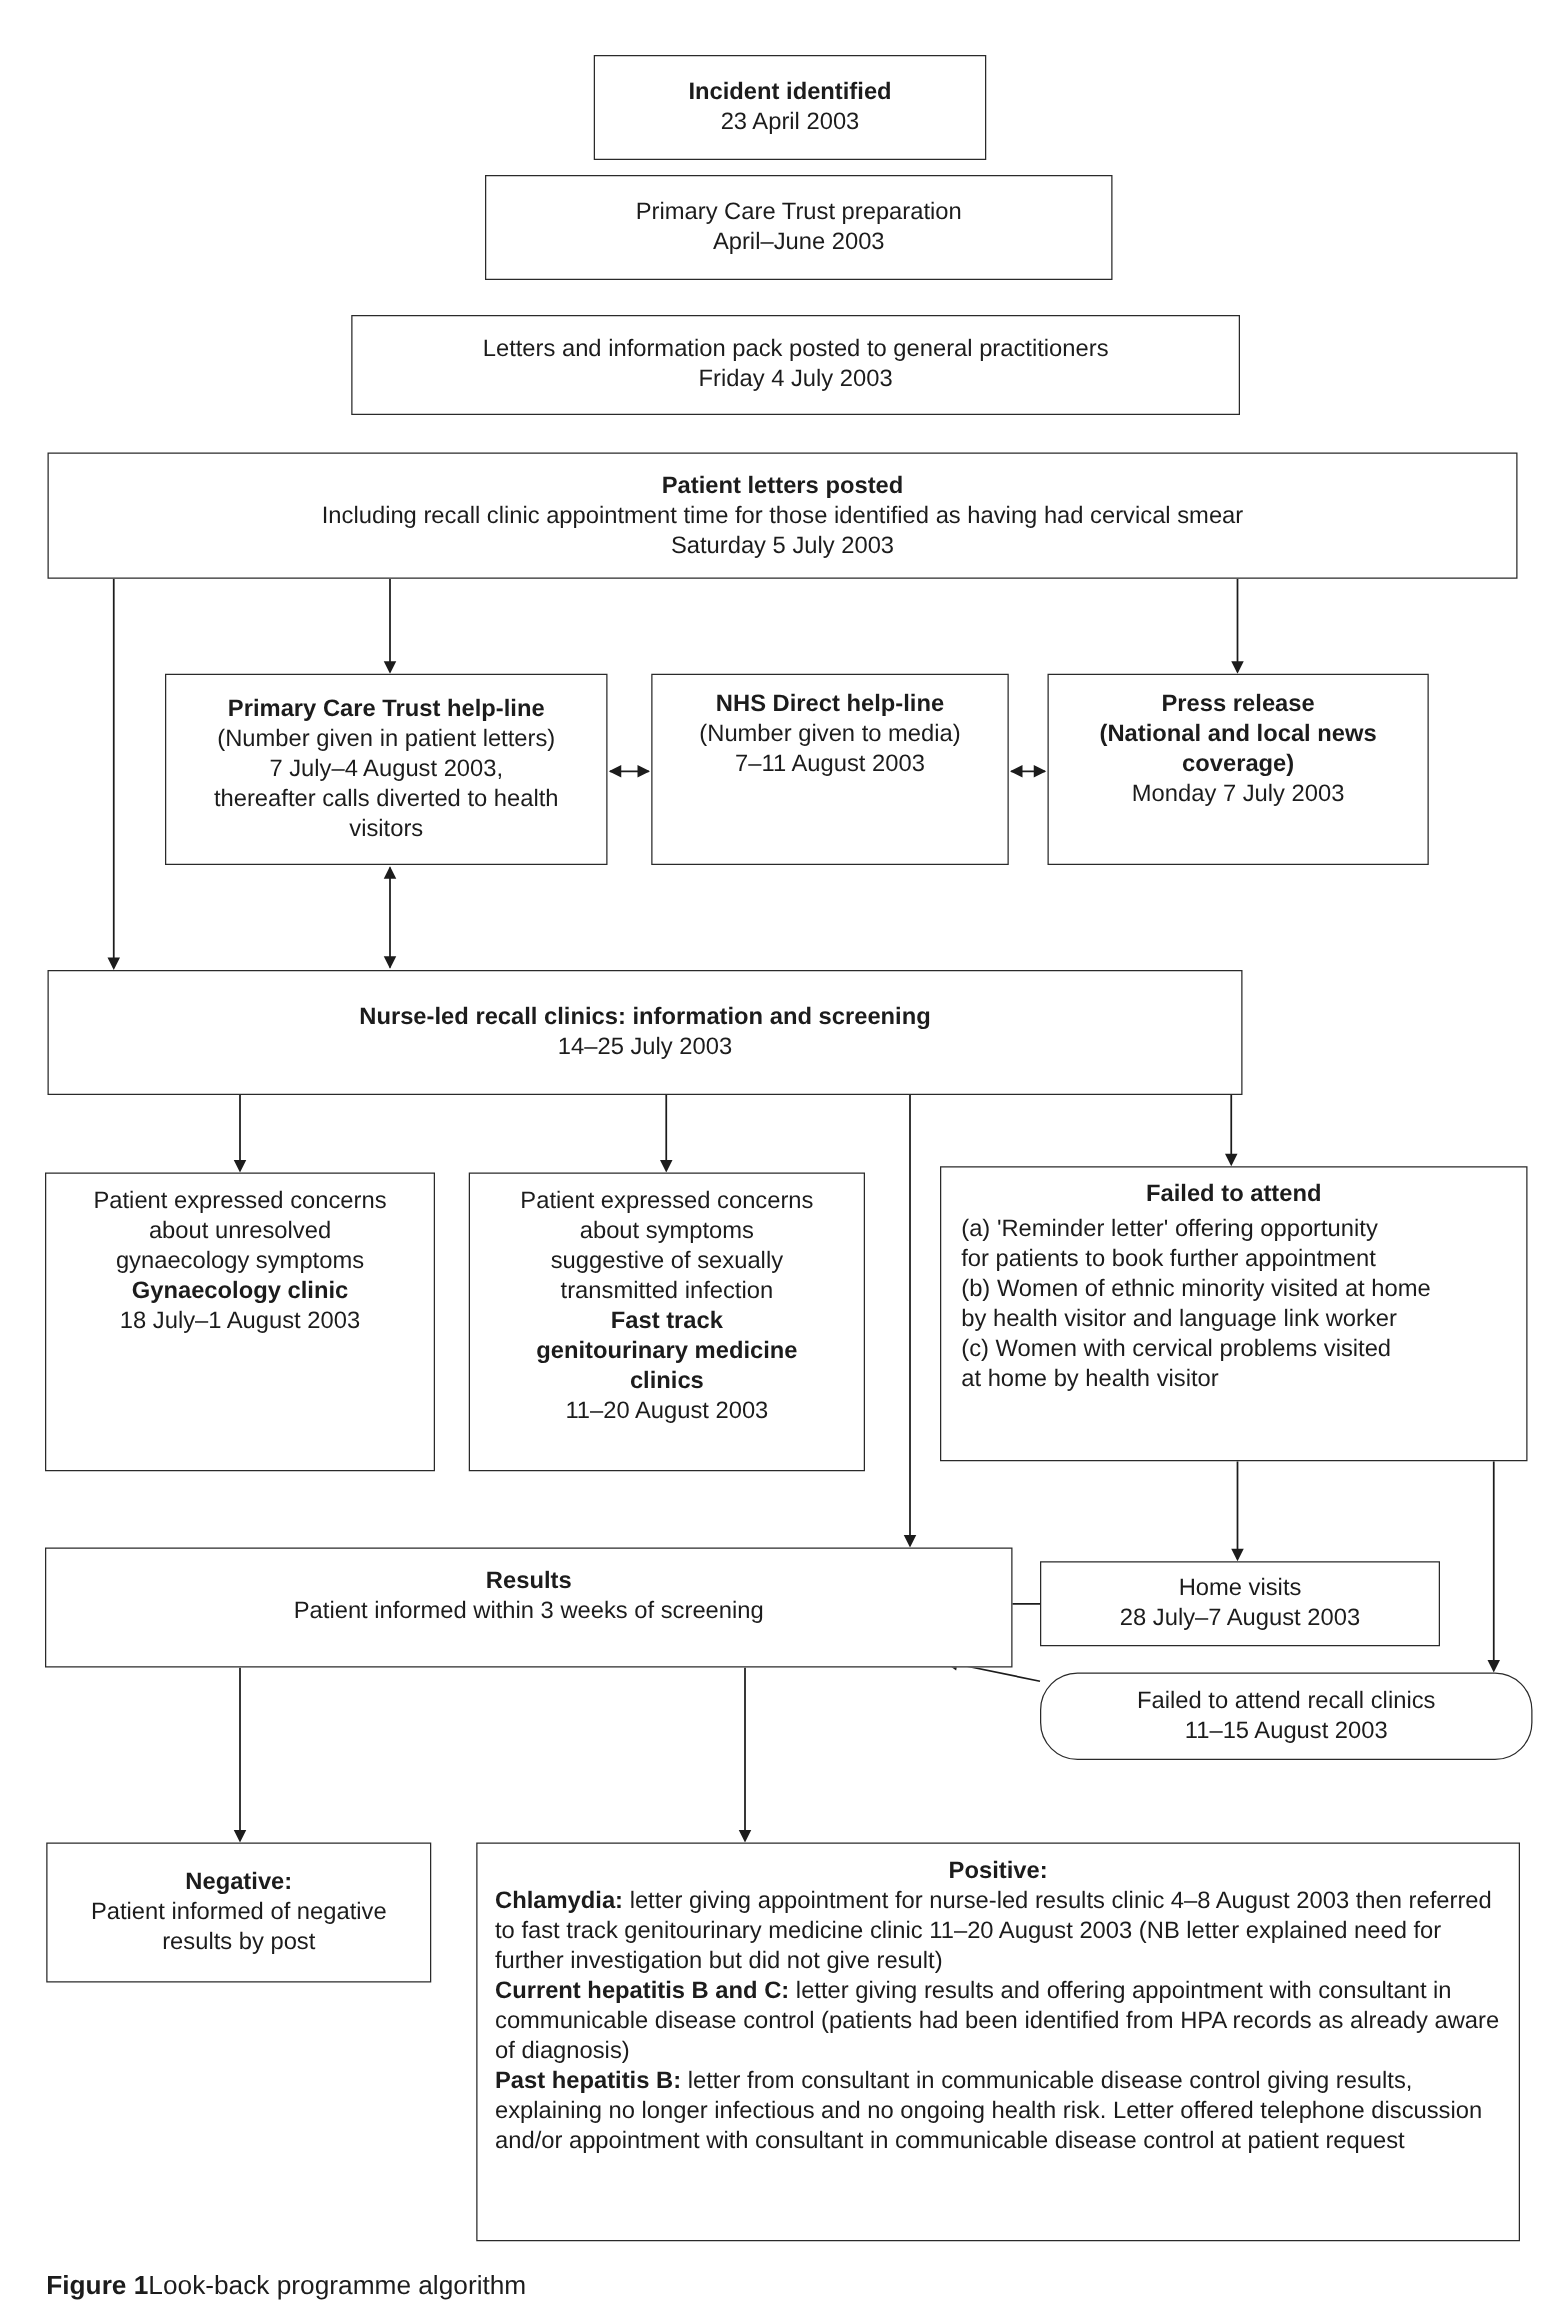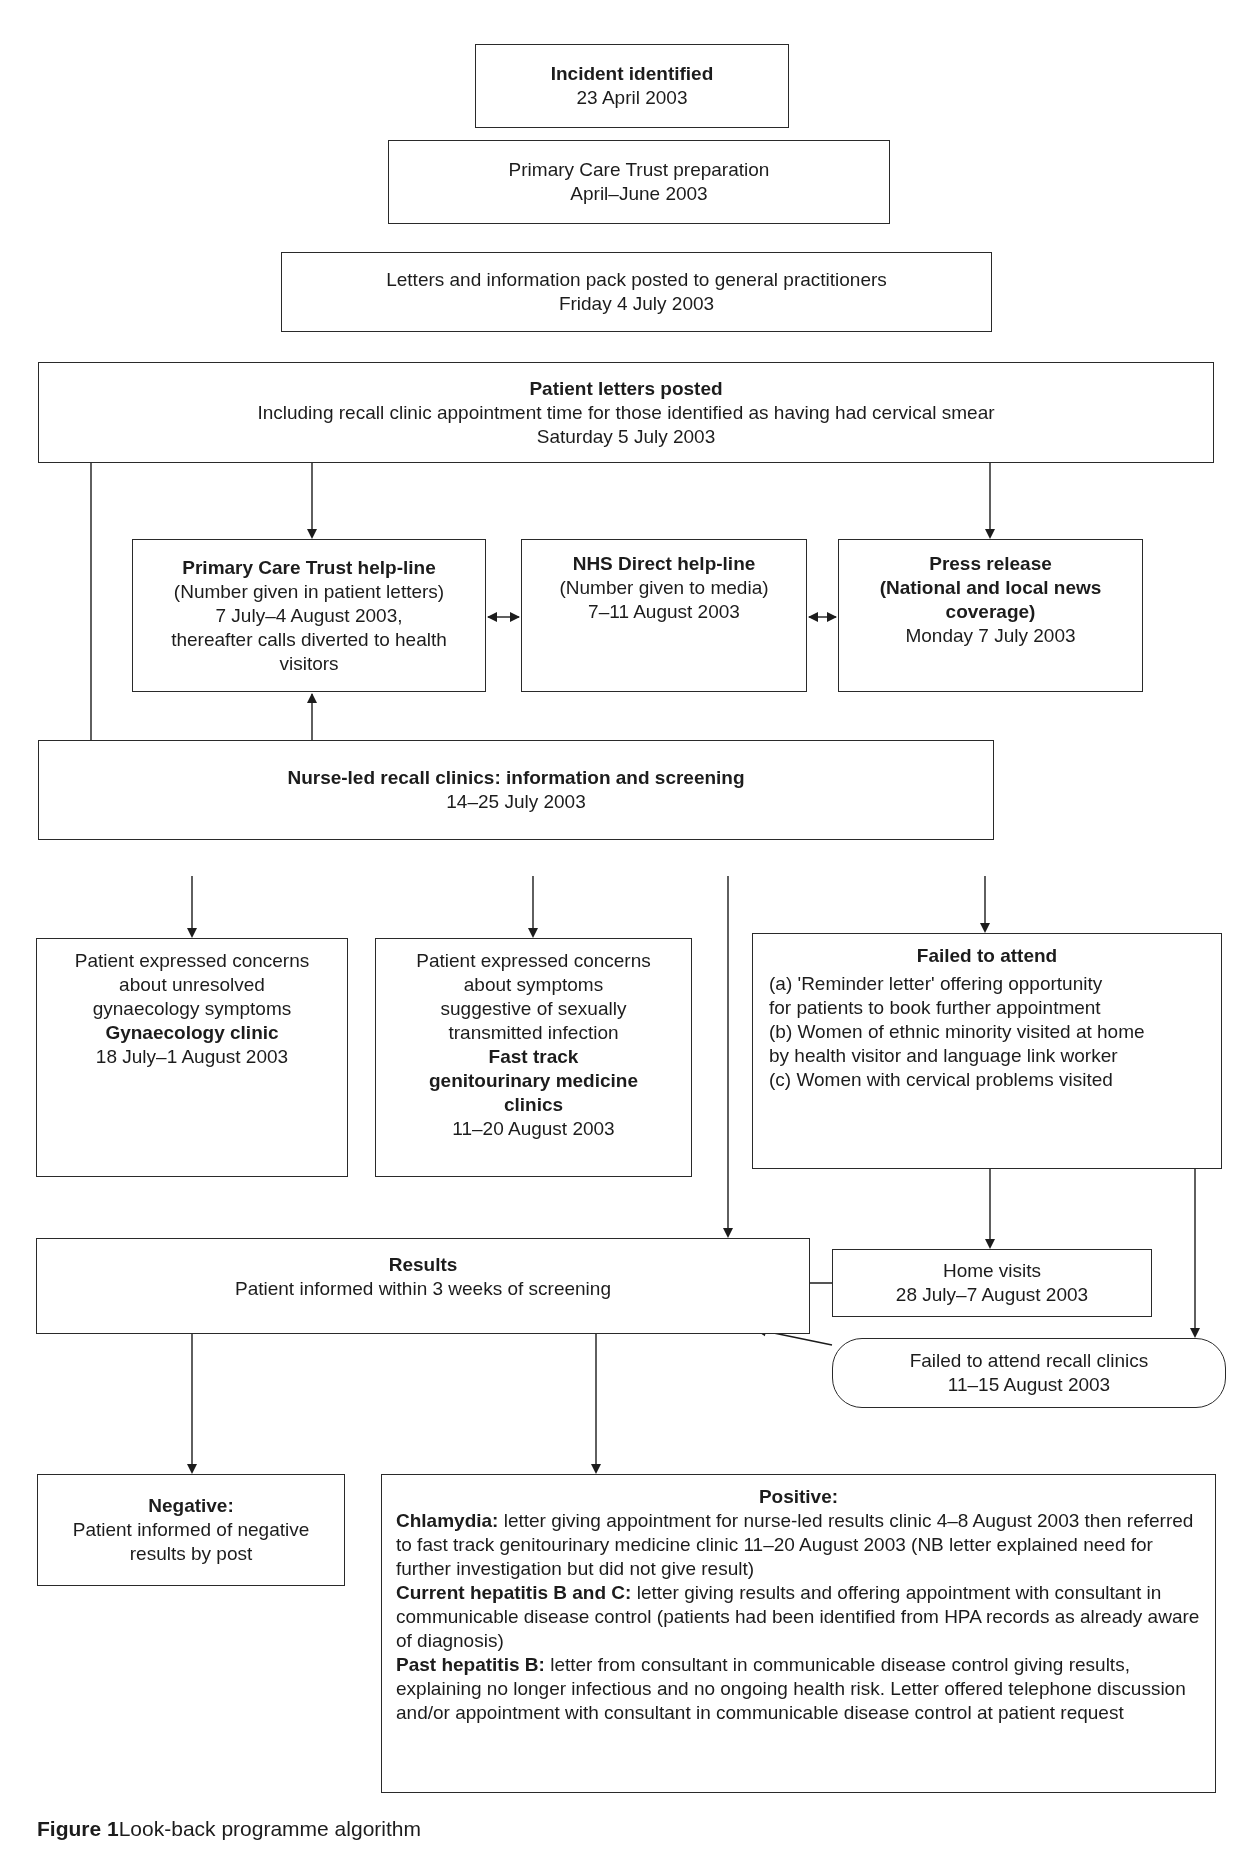--- a/index.html
+++ b/index.html
@@ -134,21 +134,21 @@
     <div>7–11 August 2003</div>
   </div>
 
   <div class="box vtop" style="left:838px;top:539px;width:305px;height:153px;padding-top:12px;">
     <div class="bold">Press release</div>
     <div class="bold">(National and local news</div>
     <div class="bold">coverage)</div>
     <div>Monday 7 July 2003</div>
   </div>
 
-  <div class="box" style="left:38px;top:740px;width:956px;height:100px;">
+  <div class="box" style="left:38px;top:776px;width:956px;height:100px;">
     <div class="bold">Nurse-led recall clinics: information and screening</div>
     <div>14–25 July 2003</div>
   </div>
 
   <div class="box vtop" style="left:36px;top:938px;width:312px;height:239px;padding-top:10px;">
     <div>Patient expressed concerns</div>
     <div>about unresolved</div>
     <div>gynaecology symptoms</div>
     <div class="bold">Gynaecology clinic</div>
     <div>18 July–1 August 2003</div>
@@ -165,20 +165,21 @@
     <div>11–20 August 2003</div>
   </div>
 
   <div class="box vtop" style="left:752px;top:933px;width:470px;height:236px;padding-top:10px;">
     <div class="bold" style="margin-bottom:4px;">Failed to attend</div>
     <div class="body-left">(a) 'Reminder letter' offering opportunity</div>
     <div class="body-left">for patients to book further appointment</div>
     <div class="body-left">(b) Women of ethnic minority visited at home</div>
     <div class="body-left">by health visitor and language link worker</div>
     <div class="body-left">(c) Women with cervical problems visited</div>
+    <div class="body-left">at home by health visitor</div>
   </div>
 
   <div class="box vtop" style="left:36px;top:1238px;width:774px;height:96px;padding-top:14px;align-items:center;">
     <div class="bold">Results</div>
     <div>Patient informed within 3 weeks of screening</div>
   </div>
 
   <div class="box" style="left:832px;top:1249px;width:320px;height:68px;">
     <div>Home visits</div>
     <div>28 July–7 August 2003</div>

